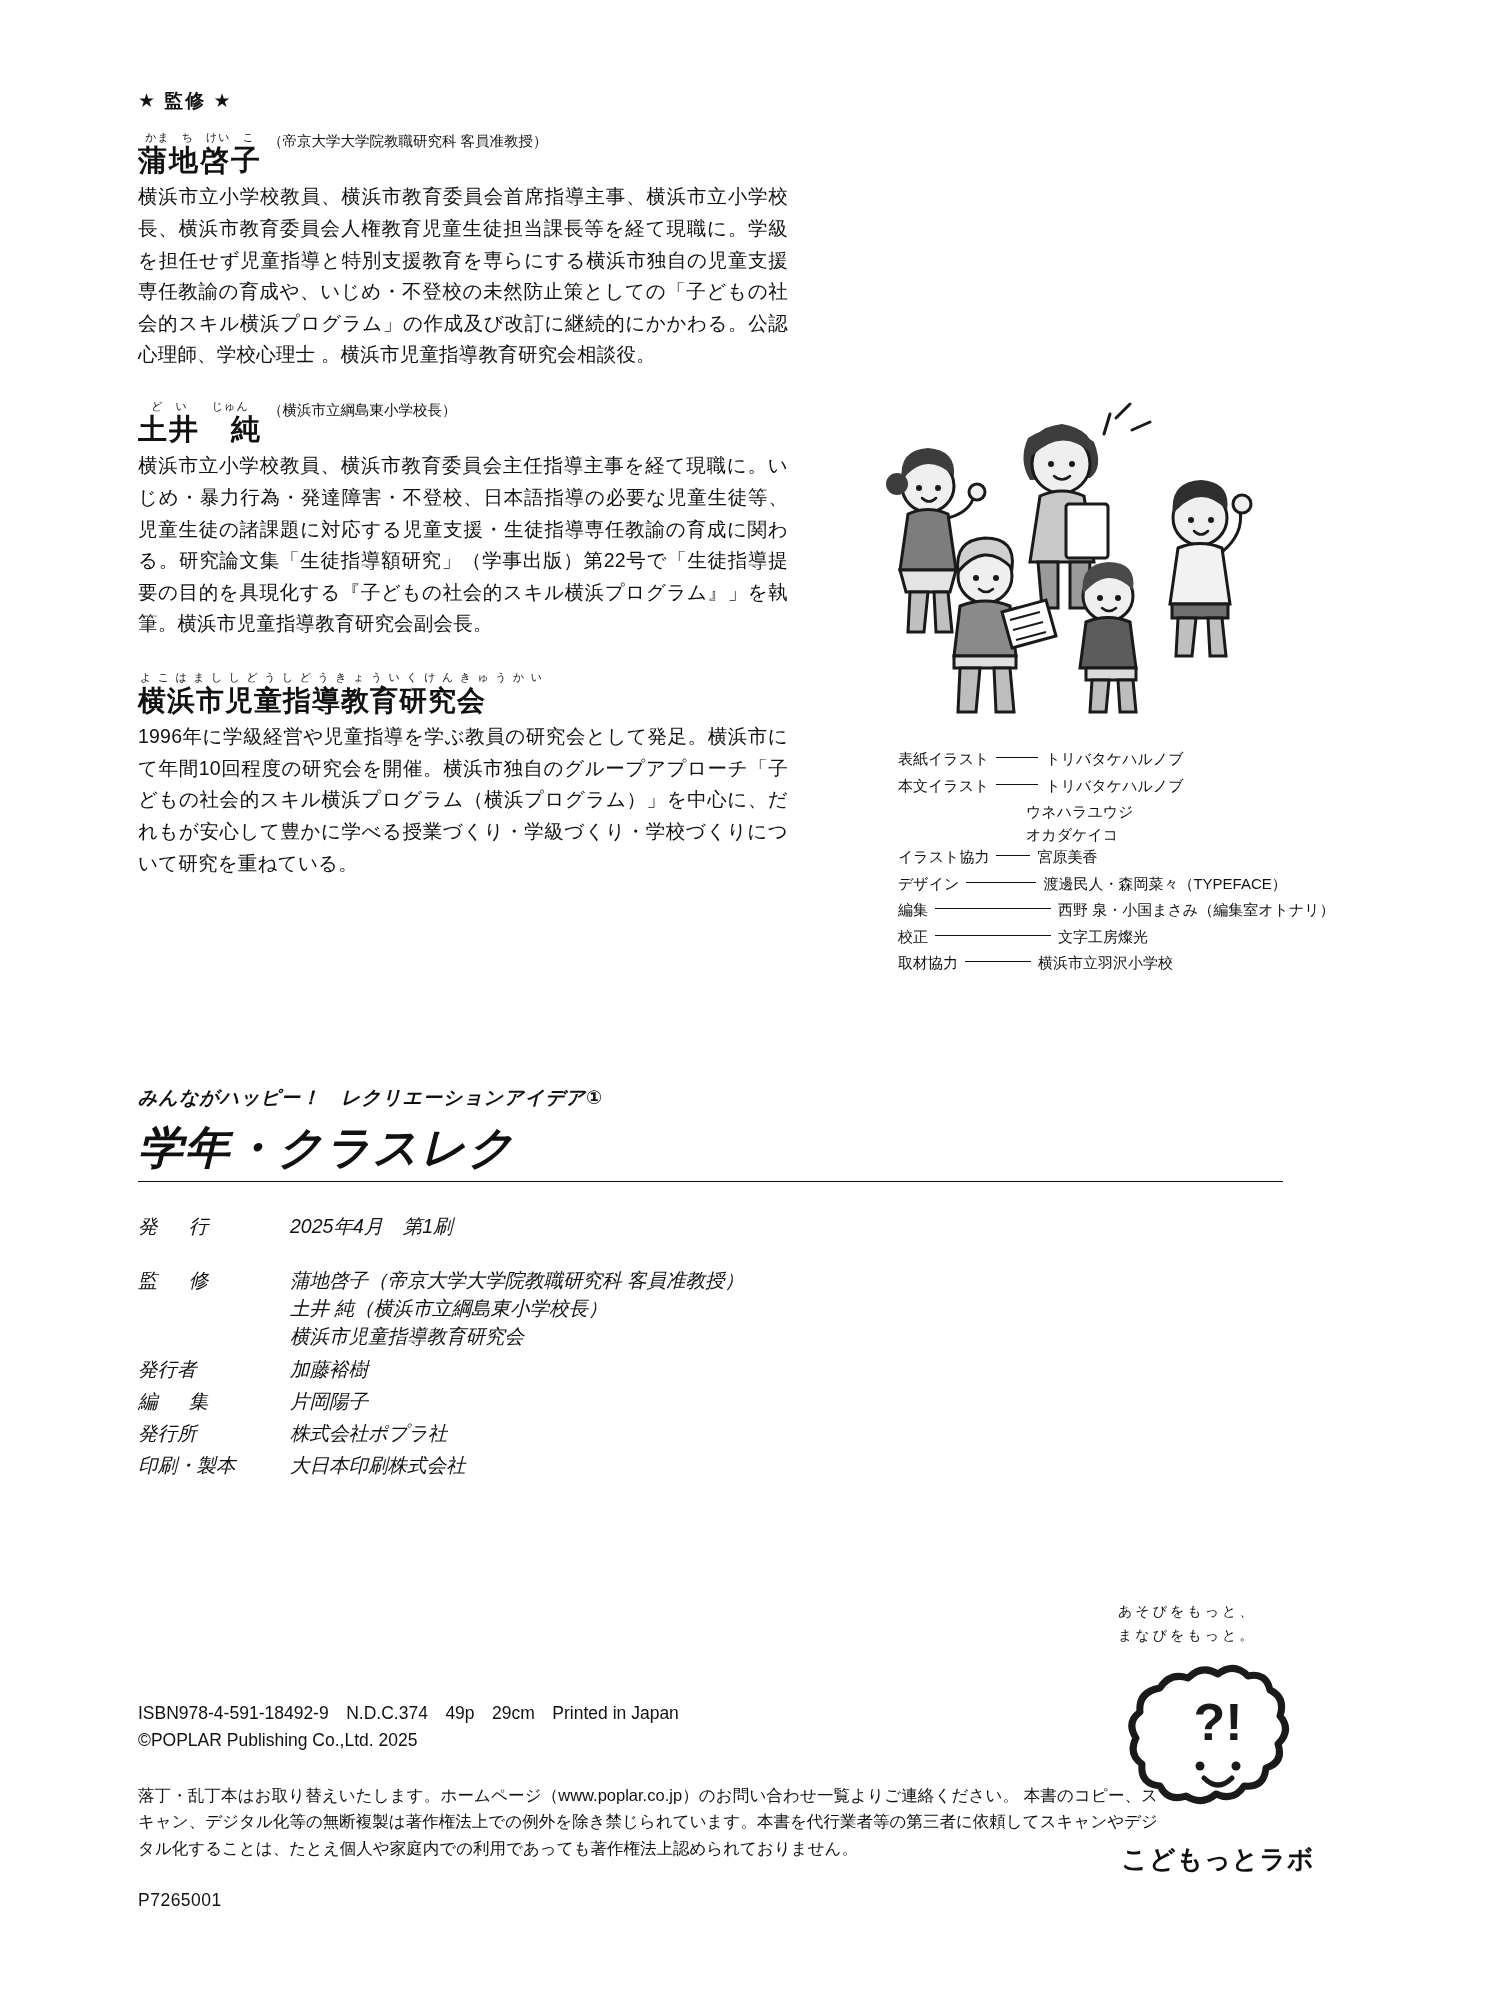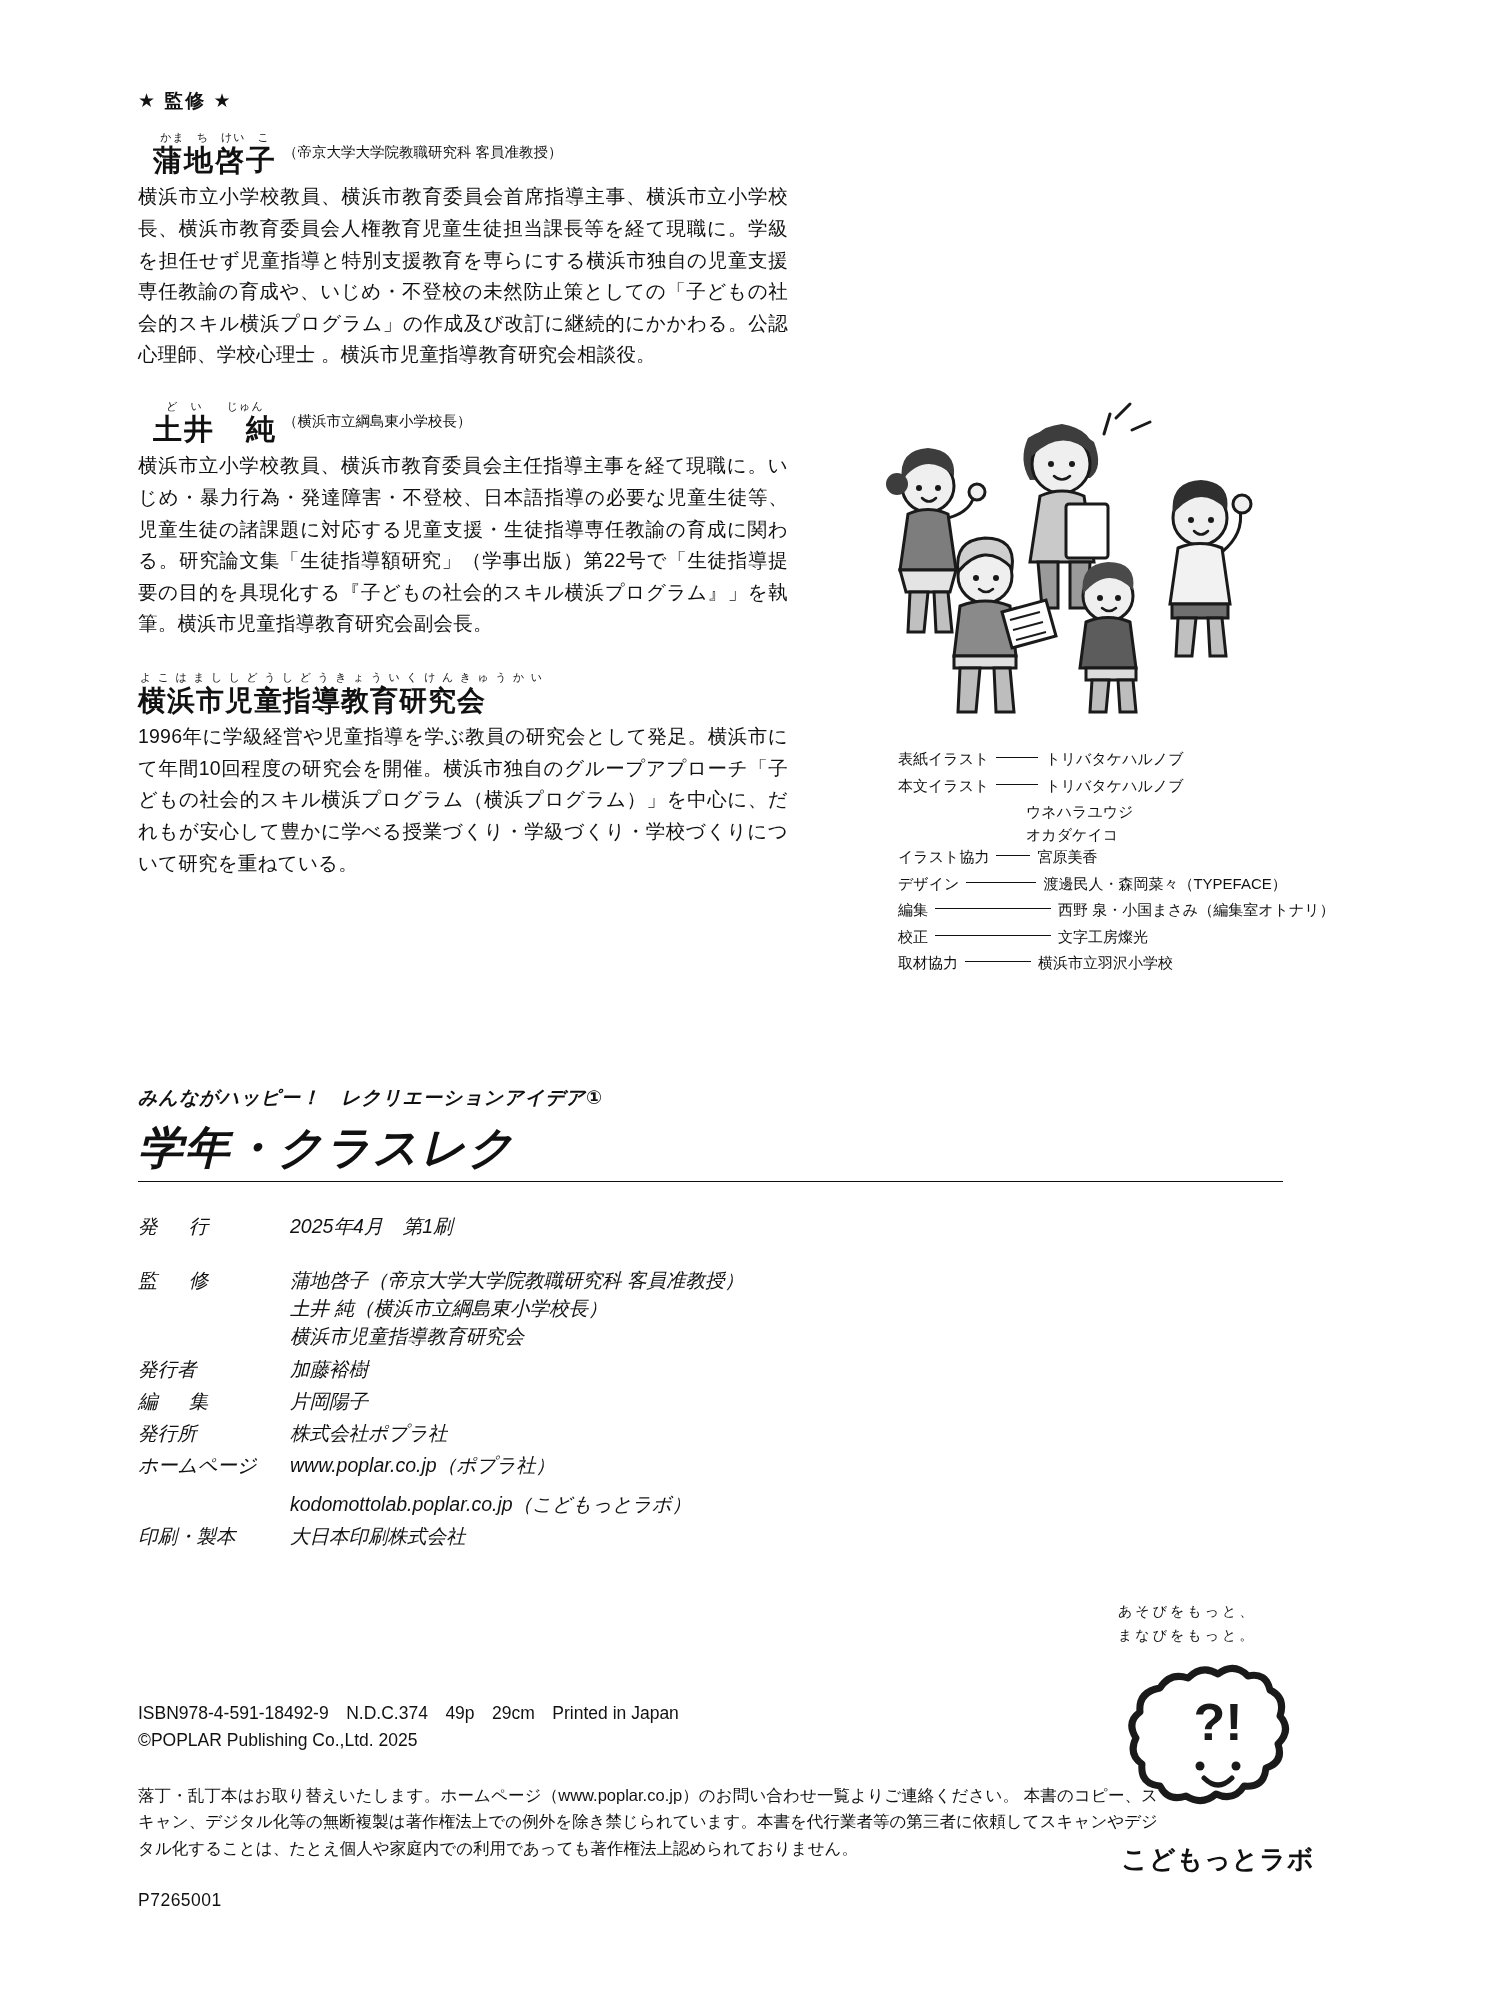--- a/index.html
+++ b/index.html
@@ -33,23 +33,22 @@
     width: 650px;
   }
   .star-head {
     font-size: 19px;
     font-weight: bold;
     letter-spacing: 2px;
     margin-bottom: 18px;
   }
   .person-name-row {
     display: flex;
-    align-items: center;
+    align-items: flex-start;
     margin-bottom: 6px;
-    margin-left: 15px;
   }
   .ruby-wrap {
     display: inline-flex;
     flex-direction: column;
     align-items: center;
     line-height: 1;
   }
   .ruby-text {
     font-size: 11px;
     letter-spacing: 1px;
@@ -429,27 +428,20 @@
         <span class="pub-value">片岡陽子</span>
       </div>
 
       <div class="pub-row">
         <span class="pub-label">発行所</span>
         <span class="pub-value">
           <span>株式会社ポプラ社</span>
         </span>
       </div>
 
-      <div class="pub-row">
-        <span class="pub-label">ホームページ</span>
-        <span class="pub-value">
-          <span>www.poplar.co.jp（ポプラ社）</span>
-          <span class="sub" style="margin-top:10px">kodomottolab.poplar.co.jp（こどもっとラボ）</span>
-        </span>
-      </div>
 
       <div class="pub-row">
         <span class="pub-label">印刷・製本</span>
         <span class="pub-value">大日本印刷株式会社</span>
       </div>
     </div>
   </div>
 
   <div class="isbn-block">
     <div>ISBN978-4-591-18492-9　N.D.C.374　49p　29cm　Printed in Japan</div>

